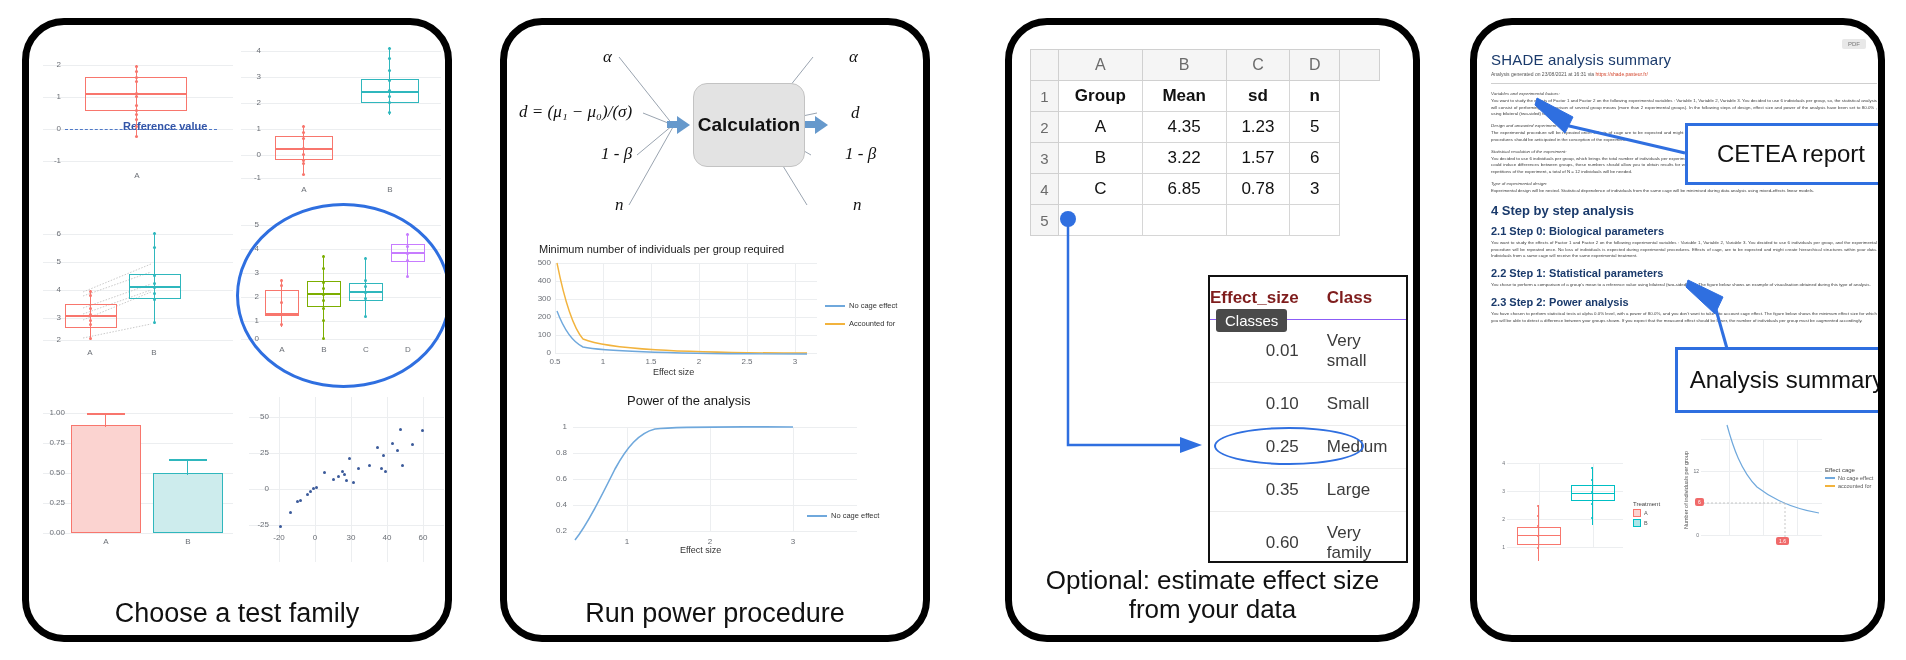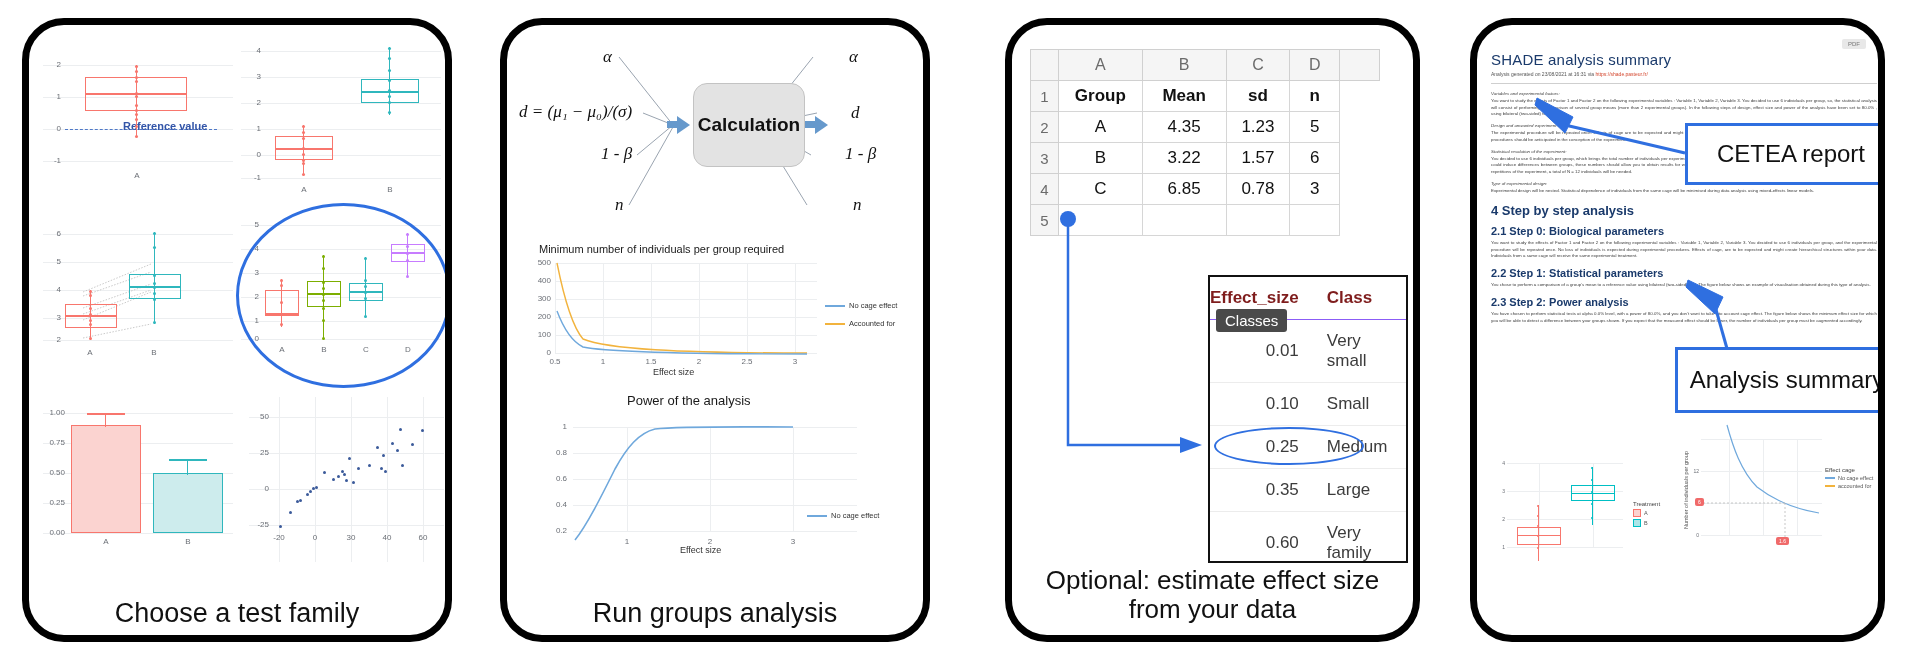--- a/index.html
+++ b/index.html
@@ -539,21 +539,21 @@
 
         <svg class="curve" style="left:0;top:0;width:400px;height:165px;">
           <path d="M58,147 C70,132 84,104 98,76 C110,54 122,40 138,36 C165,33 230,34 276,34" stroke="#6fa8dc" stroke-width="1.6" fill="none"></path>
         </svg>
 
         <div class="legend-line" style="left:290px;top:122px;background:#6fa8dc;"></div>
         <div class="legend-txt" style="left:314px;top:118px;">No cage effect</div>
       </div>
 
     </div>
-    <div class="panel-caption">Run groups analysis</div>
+    <div class="panel-caption">Run power procedure</div>
   </div>
 
   <div class="panel" id="panel3">
     <div class="panel-body">
 
       <table class="sheet" style="left:18px;top:24px;width:350px;">
         <tbody>
             <tr>
           <td class="rowhdr corner"></td>
           <td class="colhdr" style="width:84px;">A</td>

